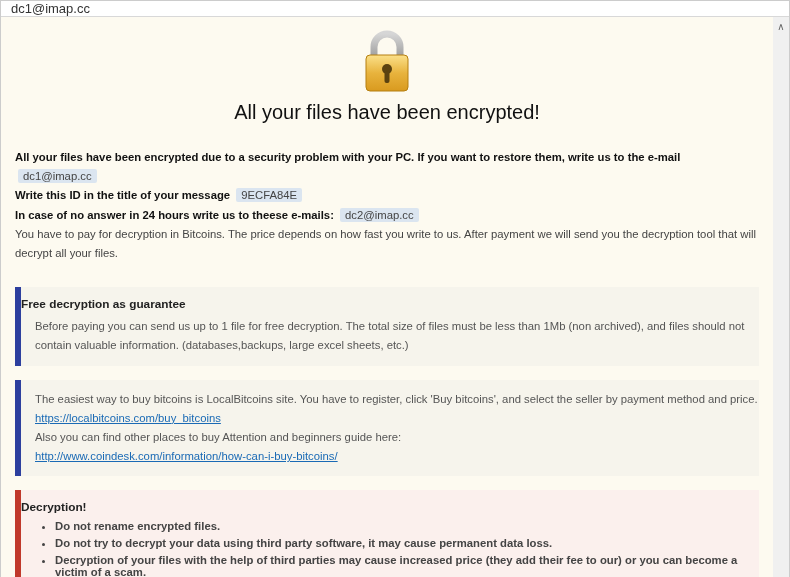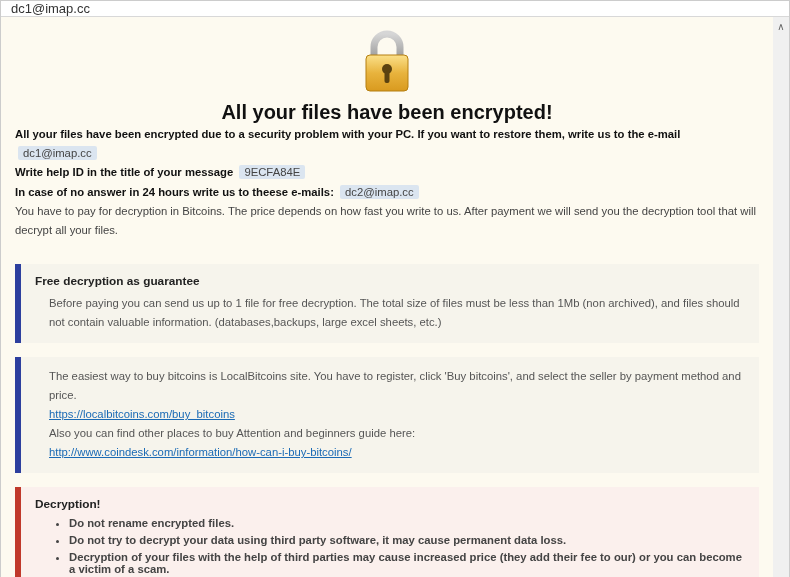--- a/index.html
+++ b/index.html
@@ -51,42 +51,42 @@
 }
 .scroll-arrow { font-size: 10px; color: #666; cursor: pointer; }
 .scroll-track { flex: 1; }
 
 .lock-icon {
   display: block;
   margin: 2px auto 8px;
 }
 .heading {
   text-align: center;
-  font-weight: bold;
+  font-weight: normal;
   font-size: 20px;
   color: #111;
-  margin-bottom: 1px;
+  margin-bottom: 24px;
 }
 .intro {
   font-size: 11.3px;
   line-height: 1.7;
   margin-bottom: 4px;
 }
 .intro b { color: #111; }
 .hl {
   background: #dbe5f0;
   border-radius: 2px;
   padding: 1px 5px;
   margin-left: 3px;
 }
 .plain { color: #444; margin-bottom: 24px; }
 
 .box {
   border-left: 6px solid;
-  padding: 10px 14px;
+  padding: 10px 0;
   margin: 14px 0;
   background: #fbf6e9;
 }
 .box.blue { border-color: #2d3f9e; background: #f6f4ec; }
 .box.red  { border-color: #c0392b; background: #fbf0ed; }
 .box .title { font-weight: bold; color: #222; margin-bottom: 6px; font-size: 11.8px; }
 .box .body { padding-left: 14px; line-height: 1.7; color: #555; }
 .link { color: #1a6ab5; text-decoration: underline; }
 
 .attn ul { list-style: disc; padding-left: 34px; }
@@ -121,21 +121,21 @@
       </svg>
 
       <div class="heading">All your files have been encrypted!</div>
 
       <div class="intro">
         <div>
           <b>All your files have been encrypted due to a security problem with your PC. If you want to restore them, write us to the e-mail</b>
           <span class="hl">dc1@imap.cc</span>
         </div>
         <div>
-          <b>Write help ID in the title of your message</b>
+          <b>Write this ID in the title of your message</b>
           <span class="hl">9ECFA84E</span>
         </div>
         <div>
           <b>In case of no answer in 24 hours write us to theese e-mails:</b>
           <span class="hl">dc2@imap.cc</span>
         </div>
         <div class="plain">You have to pay for decryption in Bitcoins. The price depends on how fast you write to us. After payment we will send you the decryption tool that will decrypt all your files.</div>
       </div>
 
       <div class="box blue">

